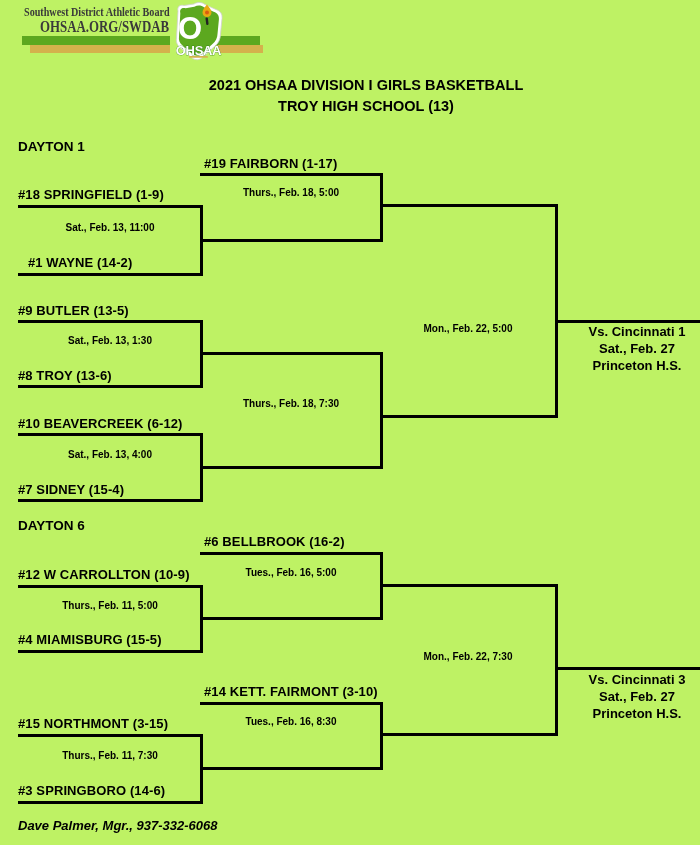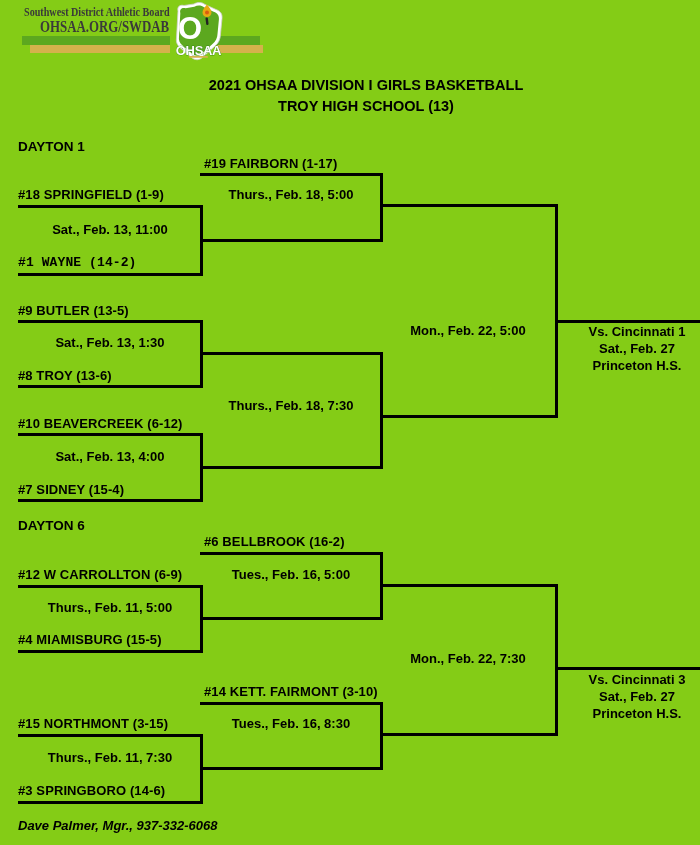--- a/index.html
+++ b/index.html
@@ -1,23 +1,23 @@
 <!DOCTYPE html>
 <html style="--green: #5ca81f; --gold: #d4b24c; --ink: #000000; --hdr: #3a3a3a; --flame-gold: #e9a912; --flame-orange: #d95d10;"><head>
 <meta charset="utf-8">
 <style>
   html,body{margin:0;padding:0;background:#fff;}
-  .page{position:relative;width:700px;height:845px;background:#84cc16;overflow:hidden;
+  .page{position:relative;width:700px;height:845px;background:#bef264;overflow:hidden;
         font-family:"Liberation Sans",sans-serif;color:#000;}
   
   .hl{position:absolute;height:3px;background:var(--ink,#000);}
   .vl{position:absolute;width:3px;background:var(--ink,#000);}
   
   .team{position:absolute;font-weight:bold;font-size:13px;white-space:nowrap;letter-spacing:.1px;}
-  .date{position:absolute;font-weight:bold;font-size:13px;white-space:nowrap;transform:translateX(-50%);}
+  .date{position:absolute;font-weight:bold;font-size:10px;white-space:nowrap;transform:translateX(-50%);}
   .region-label{position:absolute;font-weight:bold;font-size:13.5px;white-space:nowrap;}
   .advance{position:absolute;font-weight:bold;font-size:13px;line-height:17px;text-align:center;
            transform:translateX(-50%);white-space:nowrap;}
   .title{position:absolute;left:366px;top:75px;transform:translateX(-50%);font-weight:bold;
          font-size:14.5px;line-height:21px;text-align:center;white-space:nowrap;}
   .footer{position:absolute;left:18px;top:818px;font-weight:bold;font-style:italic;font-size:13px;white-space:nowrap;}
   
   .hdr-org{position:absolute;left:24px;top:4px;font-family:"Liberation Serif",serif;font-weight:bold;
            font-size:13px;color:var(--hdr,#3a3a3a);transform:scaleX(.78);transform-origin:left top;white-space:nowrap;}
   .hdr-site{position:absolute;left:40px;top:17px;font-family:"Liberation Serif",serif;font-weight:bold;
@@ -80,21 +80,21 @@
 
   <div class="vl" style="left:200px;top:205px;height:71px;"></div>
   <div class="vl" style="left:200px;top:320px;height:68px;"></div>
   <div class="vl" style="left:200px;top:433px;height:69px;"></div>
   <div class="vl" style="left:380px;top:173px;height:69px;"></div>
   <div class="vl" style="left:380px;top:352px;height:117px;"></div>
   <div class="vl" style="left:555px;top:204px;height:214px;"></div>
 
   <div class="team" style="left:204px;top:156px;">#19 FAIRBORN (1-17)</div>
   <div class="team" style="left:18px;top:187px;">#18 SPRINGFIELD (1-9)</div>
-  <div class="team" style="left:18px;top:255px;font-family:Liberation Mono, monospace;">#1 WAYNE (14-2)</div>
+  <div class="team" style="left:28px;top:255px;">#1 WAYNE (14-2)</div>
   <div class="team" style="left:18px;top:303px;">#9 BUTLER (13-5)</div>
   <div class="team" style="left:18px;top:368px;">#8 TROY (13-6)</div>
   <div class="team" style="left:18px;top:416px;">#10 BEAVERCREEK (6-12)</div>
   <div class="team" style="left:18px;top:482px;">#7 SIDNEY (15-4)</div>
 
   <div class="date" style="left:110px;top:222px;">Sat., Feb. 13, 11:00</div>
   <div class="date" style="left:291px;top:187px;">Thurs., Feb. 18, 5:00</div>
   <div class="date" style="left:110px;top:335px;">Sat., Feb. 13, 1:30</div>
   <div class="date" style="left:291px;top:398px;">Thurs., Feb. 18, 7:30</div>
   <div class="date" style="left:110px;top:449px;">Sat., Feb. 13, 4:00</div>
@@ -120,21 +120,21 @@
   <div class="hl" style="left:380px;top:733px;width:178px;"></div>
   <div class="hl" style="left:555px;top:667px;width:145px;"></div>
 
   <div class="vl" style="left:200px;top:585px;height:68px;"></div>
   <div class="vl" style="left:200px;top:734px;height:70px;"></div>
   <div class="vl" style="left:380px;top:552px;height:68px;"></div>
   <div class="vl" style="left:380px;top:702px;height:68px;"></div>
   <div class="vl" style="left:555px;top:584px;height:152px;"></div>
 
   <div class="team" style="left:204px;top:534px;">#6 BELLBROOK (16-2)</div>
-  <div class="team" style="left:18px;top:567px;">#12 W CARROLLTON (6-9)</div>
+  <div class="team" style="left:18px;top:567px;">#12 W CARROLLTON (10-9)</div>
   <div class="team" style="left:18px;top:632px;">#4 MIAMISBURG (15-5)</div>
   <div class="team" style="left:204px;top:684px;">#14 KETT. FAIRMONT (3-10)</div>
   <div class="team" style="left:18px;top:716px;">#15 NORTHMONT (3-15)</div>
   <div class="team" style="left:18px;top:783px;">#3 SPRINGBORO (14-6)</div>
 
   <div class="date" style="left:291px;top:567px;">Tues., Feb. 16, 5:00</div>
   <div class="date" style="left:110px;top:600px;">Thurs., Feb. 11, 5:00</div>
   <div class="date" style="left:291px;top:716px;">Tues., Feb. 16, 8:30</div>
   <div class="date" style="left:110px;top:750px;">Thurs., Feb. 11, 7:30</div>
   <div class="date" style="left:468px;top:651px;">Mon., Feb. 22, 7:30</div>

